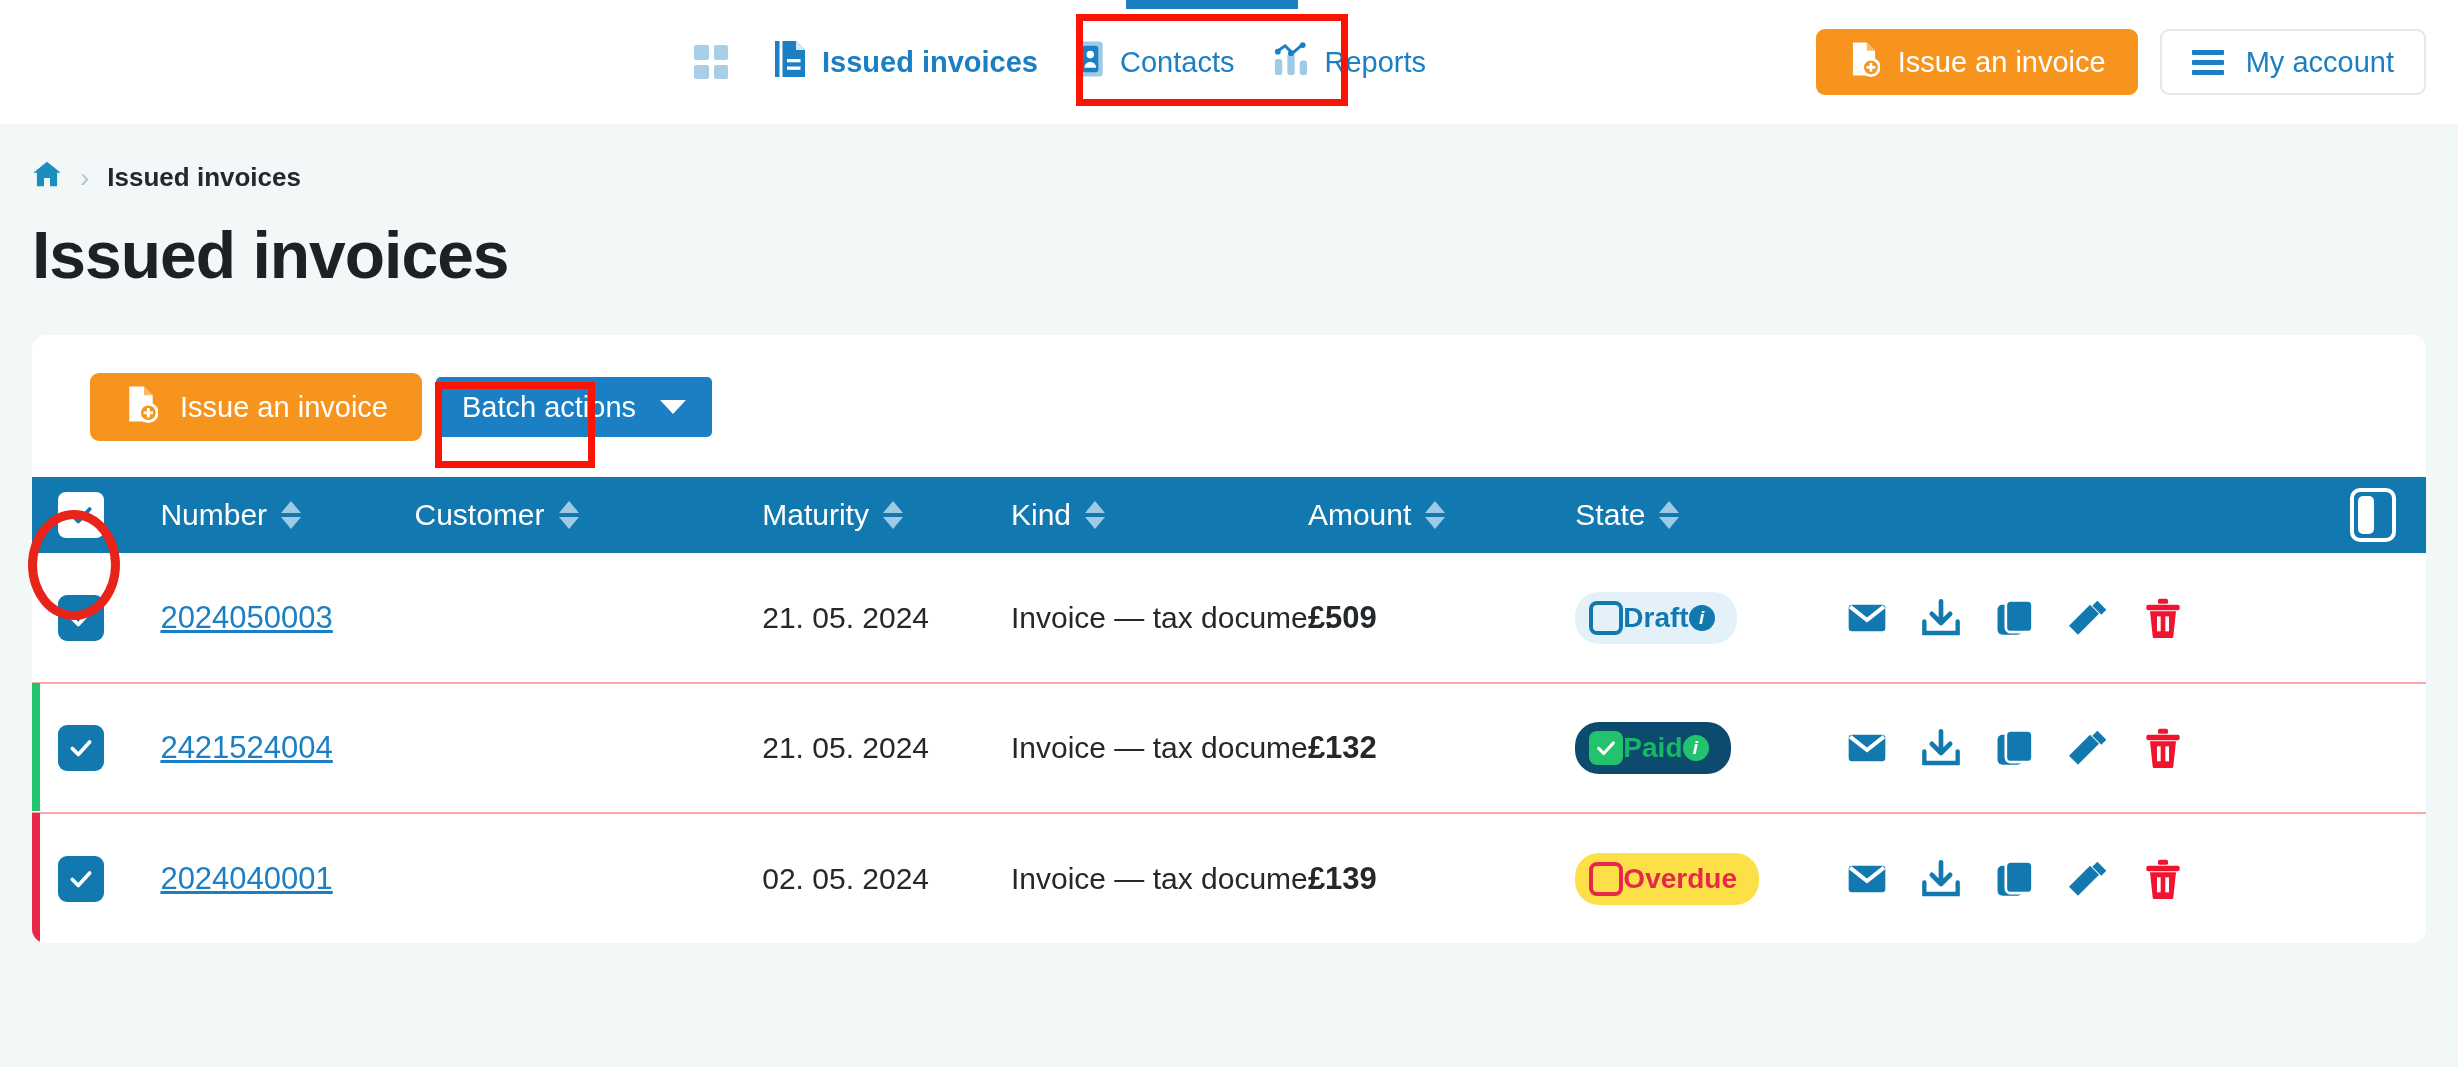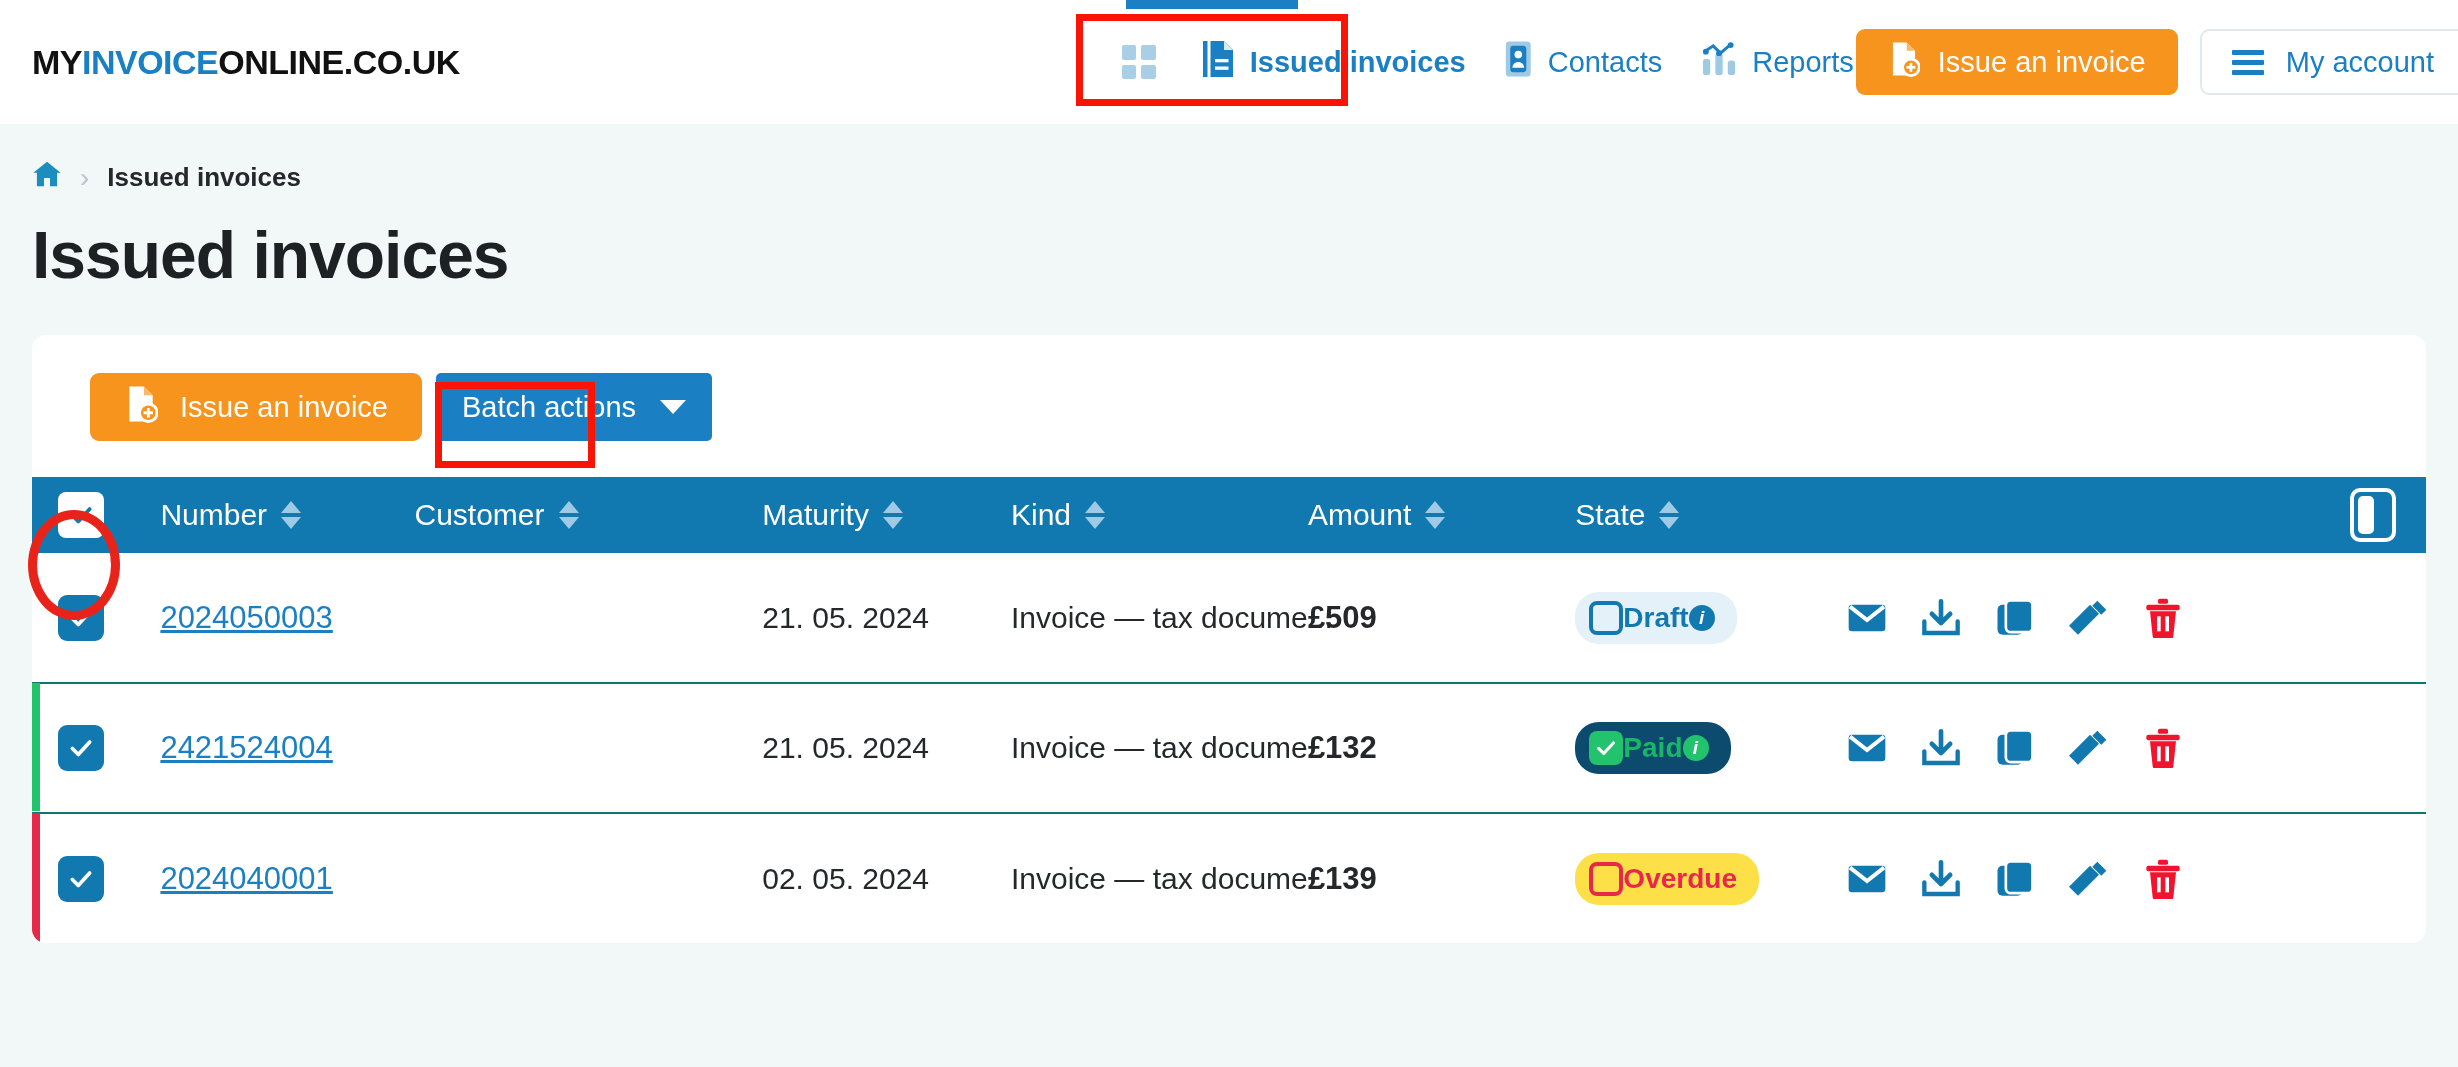--- a/index.html
+++ b/index.html
@@ -154,21 +154,21 @@
     align-items: center;
     gap: 22px;
     padding: 0 34px;
     font-size: 29px;
     white-space: nowrap;
   }
   .btn-batch {
     background: #1b7fc4;
     color: #fff;
     border-radius: 5px;
-    height: 68px;
+    height: 60px;
     display: flex;
     align-items: center;
     gap: 24px;
     padding: 0 26px;
     font-size: 29px;
     margin-left: 14px;
     white-space: nowrap;
   }
   .caret { width: 0; height: 0; border-left: 13px solid transparent; border-right: 13px solid transparent; border-top: 14px solid #fff; }
 
@@ -237,21 +237,21 @@
 
   .cols-icon {
     width: 46px; height: 54px;
     border: 4px solid #fff;
     border-radius: 10px;
     display: flex; align-items: center; padding: 4px;
     margin-left: auto; margin-right: 30px;
   }
   .cols-icon i { width: 16px; height: 100%; background:#fff; border-radius: 5px; display:block; }
 
-  tbody tr { height: 130px; border-bottom: 2px solid #0f766e; position: relative; }
+  tbody tr { height: 130px; border-bottom: 2px solid #fca5a5; position: relative; }
   tbody tr:last-child { border-bottom: none; }
   tbody td { font-size: 30px; color: #25282b; padding: 0; vertical-align: middle; }
 
   .row-bar {
     position: absolute; left: 0; top: 0;
     width: 8px; height: 100%;
   }
   .chk-row {
     width: 46px; height: 46px;
     background: #1279b0;
@@ -303,23 +303,20 @@
   .actions { display: flex; align-items: center; gap: 34px; padding-left: 10px; }
   .act { width: 40px; height: 40px; display: inline-flex; align-items: center; justify-content: center; }
   .act svg { width: 100%; height: 100%; }
 </style>
 </head>
 <body>
 
 <div class="header">
   <div class="nav-stub"></div>
 
-  <div class="logo">
-    <span>MY</span><span class="blue">INVOICE</span><span>ONLINE.CO.UK</span>
-  </div>
 
   <nav class="nav">
     <div class="nav-item dash">
       <span class="icon-grid">
           <i></i>
           <i></i>
           <i></i>
           <i></i>
         </span>
     </div>

